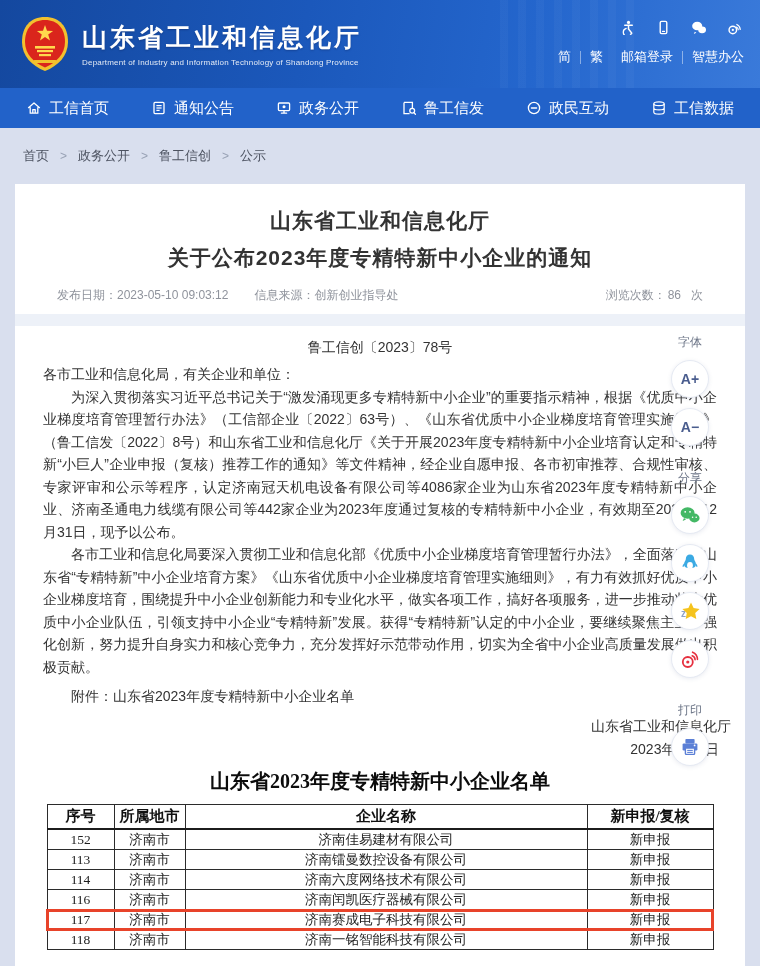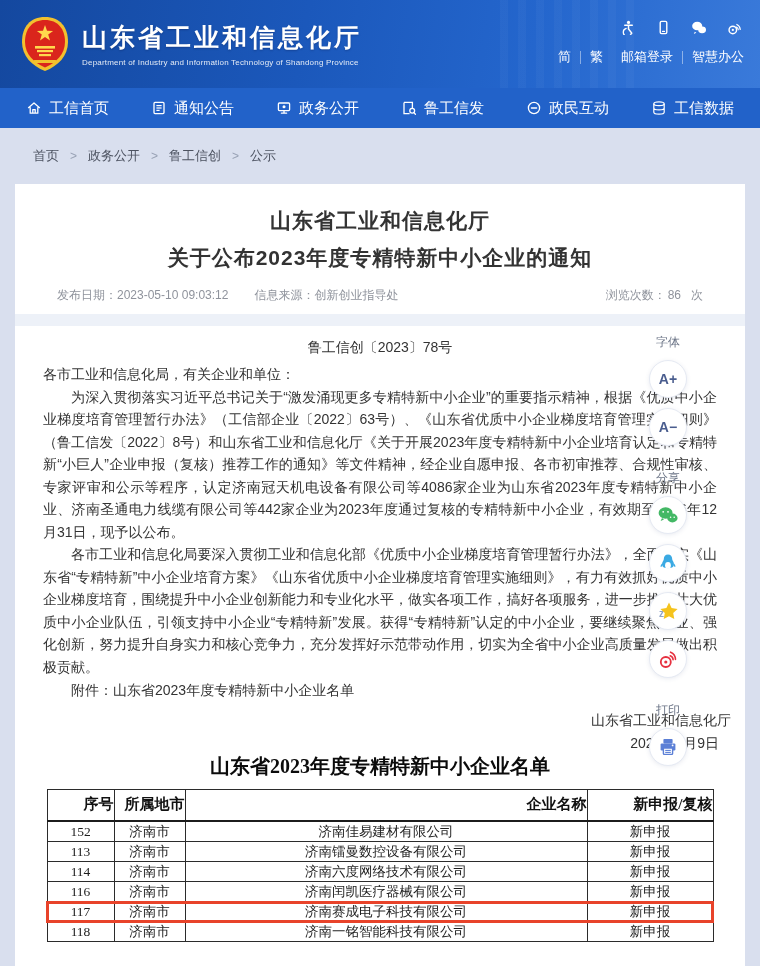--- a/index.html
+++ b/index.html
@@ -46,21 +46,21 @@
 
   
   .nav {
     height:40px; background:#2262c9; display:flex; align-items:center;
     justify-content:space-between; padding:0 26px;
   }
   .nav-item { display:flex; align-items:center; gap:7px; color:#fff; font-size:15px; font-weight:400; cursor:pointer; }
   .nav-item svg { display:block; }
 
   
-  .crumbs { height:56px; display:flex; align-items:center; padding-left:33px; font-size:13px; color:#4c5260; }
+  .crumbs { height:56px; display:flex; align-items:center; padding-left:23px; font-size:13px; color:#4c5260; }
   .crumb { cursor:pointer; }
   .crumb-sep { color:#98a1b4; margin:0 11px; font-size:12px; }
 
   
   .card {
     position:absolute; left:15px; top:184px; width:730px; height:782px;
     background:#fff; overflow:hidden;
   }
   .art-title { text-align:center; font-size:21px; font-weight:bold; color:#333; letter-spacing:1px; line-height:30px; }
   .art-title.first { margin-top:22px; }
@@ -68,40 +68,40 @@
   .meta { display:flex; align-items:center; margin:14px 42px 0 42px; font-size:12px; color:#8f939c;text-align:center; }
   .meta .m-src { margin-left:26px; }
   .meta .m-views { margin-left:auto; }
   .meta .m-views b { font-weight:normal; margin:0 10px 0 2px; }
   .divider { height:12px; background:#edf1f8; margin-top:10px; }
 
   .doc-num { text-align:center; font-size:14px; margin-top:13px; }
   .body-text { padding:0 28px; font-size:14px; line-height:22.5px; color:#333; }
   .salutation { margin-top:6px; }
   .para { text-indent:2em; text-align:justify; }
-  .attachment { text-indent:2em; margin-top:1px; }
+  .attachment { text-indent:2em; margin-top:7px; }
   .sig-name { text-align:right; padding-right:14px; margin-top:10px; font-size:14px; }
   .sig-date { text-align:right; padding-right:26px; margin-top:5px; font-size:14px; }
 
   
   .tbl-wrap { font-family:"Liberation Serif","DejaVu Serif",serif; }
-  .tbl-title { text-align:center; font-size:20px; font-weight:bold; color:#0b0b0b; }
+  .tbl-title { text-align:center; font-size:20px; font-weight:bold; color:#0b0b0b; margin-top:9px; }
   table.list { margin:9px auto 0 auto; border-collapse:collapse; width:666px; table-layout:fixed; }
   table.list th {
     border:1px solid #2b2b2b; border-bottom:2px solid #1c1c1c;
-    font-size:15px; font-weight:bold; height:32px; color:#111; background:#fff;text-align:right;
+    font-size:15px; font-weight:bold; height:25px; color:#111; background:#fff;
   }
   table.list td {
     border:1px solid #2b2b2b; font-size:13.5px; height:19px; line-height:19px;
     text-align:center; color:#1d1d1d; padding:0; white-space:nowrap; overflow:hidden;
   }
   tr.highlight { outline:3px solid #e8432a; outline-offset:-2px;padding-left:7px; }
 
   
-  .side { position:absolute; left:642px; top:334px; width:52px; text-align:center; z-index:5; }
+  .side { position:absolute; left:664px; top:334px; width:52px; text-align:center; z-index:5; }
   .side-label { font-size:12px; color:#6b7486; margin-bottom:9px; }
   .side-gap { height:14px; }
   .side-btn {
     width:38px; height:38px; border-radius:50%; background:#fff;
     border:1px solid #e6eaf3; box-shadow:0 1px 4px rgba(70,90,140,.12);
     display:flex; align-items:center; justify-content:center;
     margin:0 auto 10px auto; cursor:pointer;
   }
   .font-btn { font-size:14px; font-weight:bold; color:#4a5d8e; letter-spacing:0; }
 </style>

